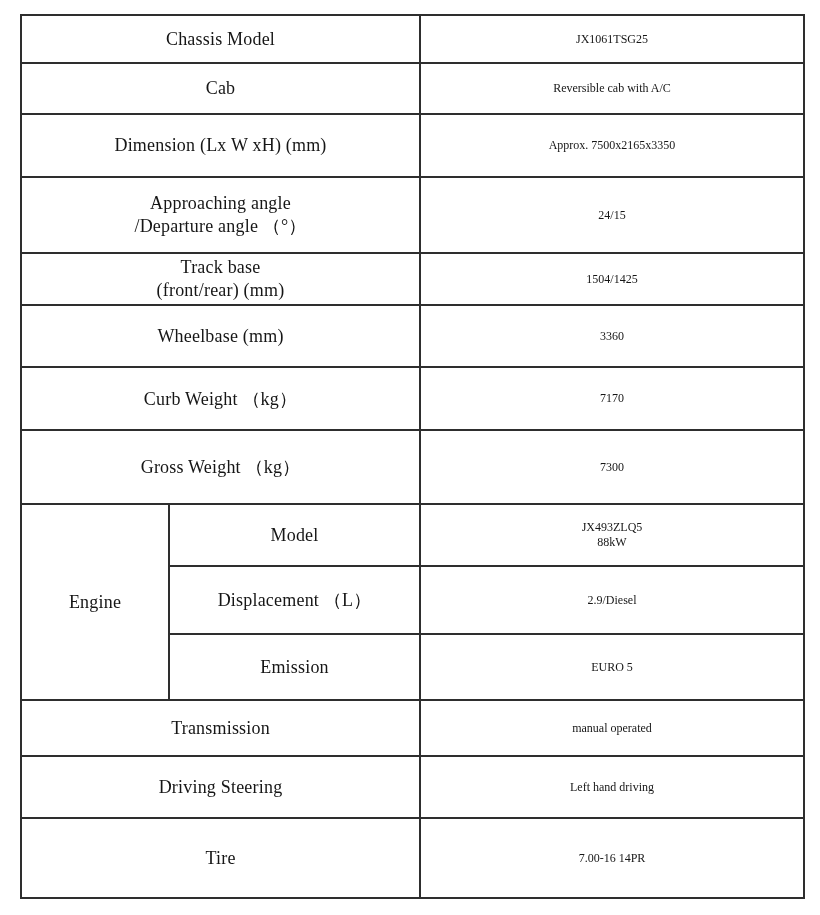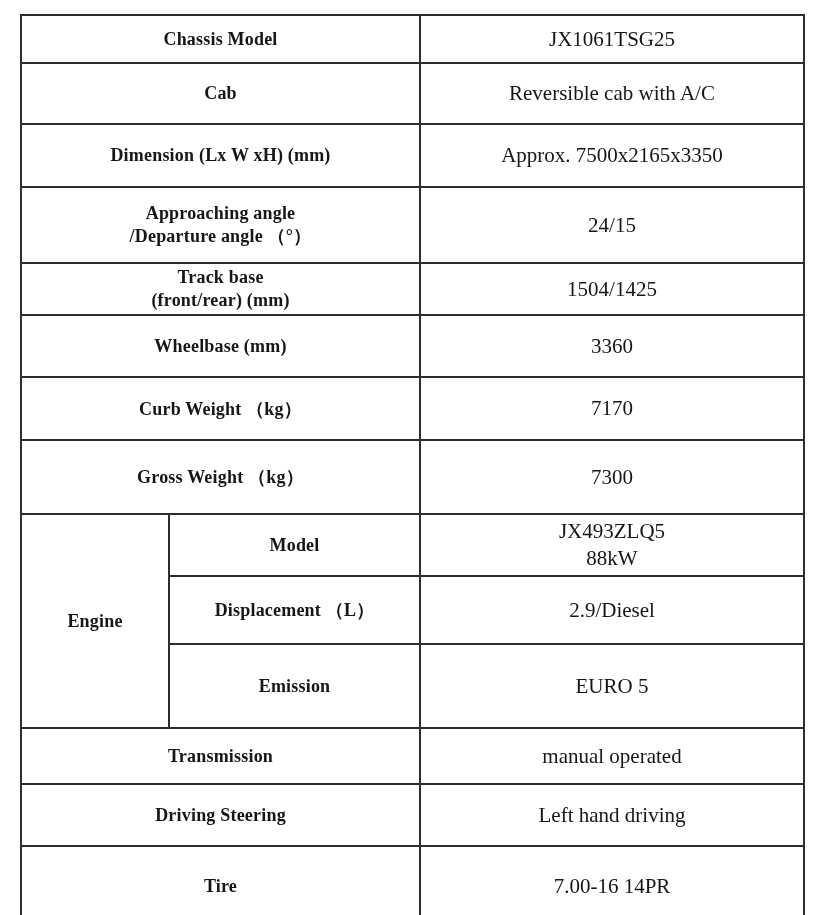--- a/index.html
+++ b/index.html
@@ -24,48 +24,48 @@
     background: #ffffff;
   }
   table.spec td {
     border: 2px solid #2e2e2e;
     text-align: center;
     vertical-align: middle;
     padding: 2px 8px;
     overflow: hidden;
   }
   td.label {
-    font-weight: bold;
+    font-weight: normal;
     font-size: 18px;
     letter-spacing: 0.2px;
   }
   td.value {
     font-weight: normal;
-    font-size: 21px;
+    font-size: 12px;
   }
   .line {
     line-height: 1.28;
   }
 </style>
 </head>
 <body>
 
 <div class="page">
   <table class="spec">
     <colgroup>
       <col style="width:148px">
       <col style="width:251px">
       <col style="width:384px">
     </colgroup>
     <tbody>
       <tr style="height:48px">
         <td colspan="2" class="label">Chassis Model</td>
         <td class="value">JX1061TSG25</td>
       </tr>
-      <tr style="height:61px">
+      <tr style="height:51px">
         <td colspan="2" class="label">Cab</td>
         <td class="value">Reversible cab with A/C</td>
       </tr>
       <tr style="height:63px">
         <td colspan="2" class="label">Dimension (Lx W xH) (mm)</td>
         <td class="value">Approx. 7500x2165x3350</td>
       </tr>
       <tr style="height:76px">
         <td colspan="2" class="label">
           <div class="line">Approaching angle</div>
@@ -97,21 +97,21 @@
         <td class="label">Model</td>
         <td class="value">
           <div class="line">JX493ZLQ5</div>
           <div class="line">88kW</div>
         </td>
       </tr>
       <tr style="height:68px">
         <td class="label">Displacement （L）</td>
         <td class="value">2.9/Diesel</td>
       </tr>
-      <tr style="height:84px">
+      <tr style="height:66px">
         <td class="label">Emission</td>
         <td class="value">EURO 5</td>
       </tr>
       <tr style="height:56px">
         <td colspan="2" class="label">Transmission</td>
         <td class="value">manual operated</td>
       </tr>
       <tr style="height:62px">
         <td colspan="2" class="label">Driving Steering</td>
         <td class="value">Left hand driving</td>

